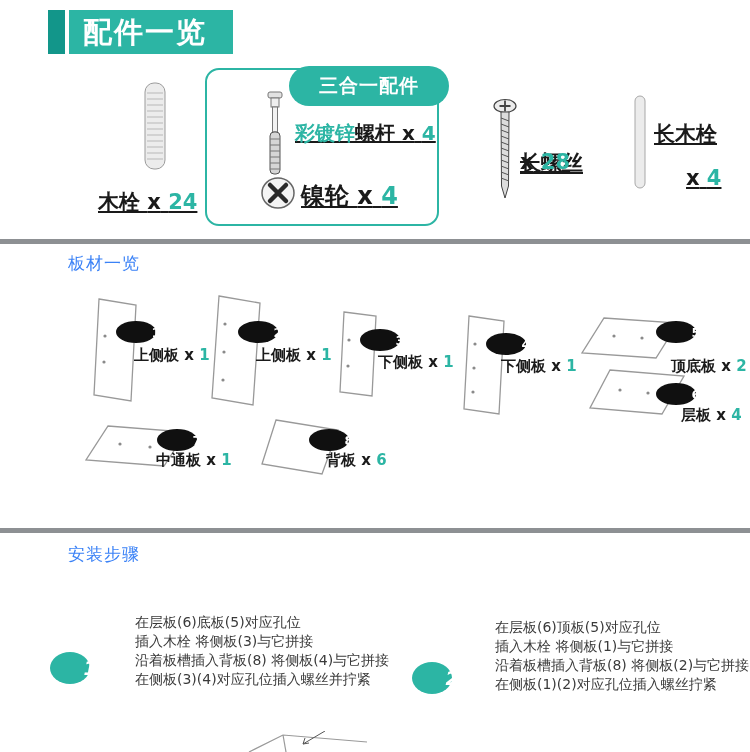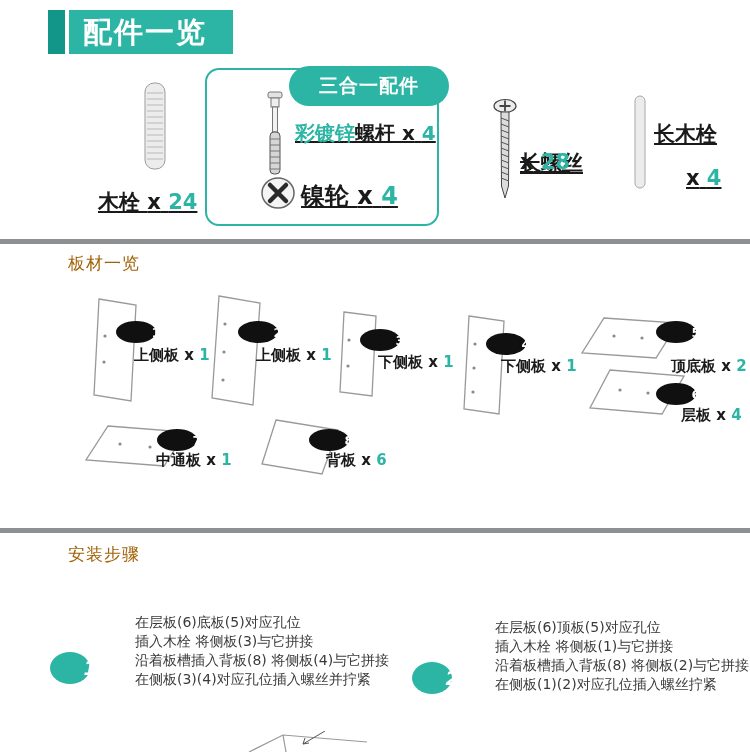--- a/index.html
+++ b/index.html
@@ -15,21 +15,21 @@
   }
   .abs{position:absolute;padding-left:40px;}
   .header{left:8px;top:10px;display:flex;align-items:stretch;}
   .header-accent{width:17px;background:var(--accent-dark);margin-right:4px;}
   .header-bar{background:var(--accent);color:#fff;font-weight:bold;font-size:29px;line-height:44px;padding:0 26px 0 14px;letter-spacing:2px;}
   .part-label{font-weight:bold;font-size:21px;color:var(--ink);white-space:nowrap;text-decoration:underline;}
   .num{color:var(--accent);}
   .combo-box{border:2px solid var(--accent);border-radius:14px;background:#fff;}
   .combo-pill{position:absolute;background:var(--accent);color:#fff;font-weight:bold;font-size:19px;border-radius:20px;display:flex;align-items:center;justify-content:center;letter-spacing:1px;}
   .divider{left:0;width:750px;height:5px;background:#8d9093;}
-  .section-title{font-size:17px;color:#a16207;letter-spacing:1px;}
+  .section-title{font-size:17px;color:#3b82f6;letter-spacing:1px;}
   .badge{width:22px;height:22px;border-radius:50%;background:#101010;color:#fff;font-size:13px;font-weight:bold;display:flex;align-items:center;justify-content:center;}
   .board-label{font-size:15px;font-weight:bold;color:var(--ink);white-space:nowrap;}
   .step-circle{width:32px;height:32px;border-radius:50%;background:var(--accent);color:#fff;font-weight:bold;font-style:italic;font-size:19px;display:flex;align-items:center;justify-content:center;}
   .step-lines{font-size:14px;color:#3a3a3a;line-height:19px;white-space:nowrap;}
   svg{display:block;}
 </style>
 </head>
 <body>
 
 <div class="abs header">

